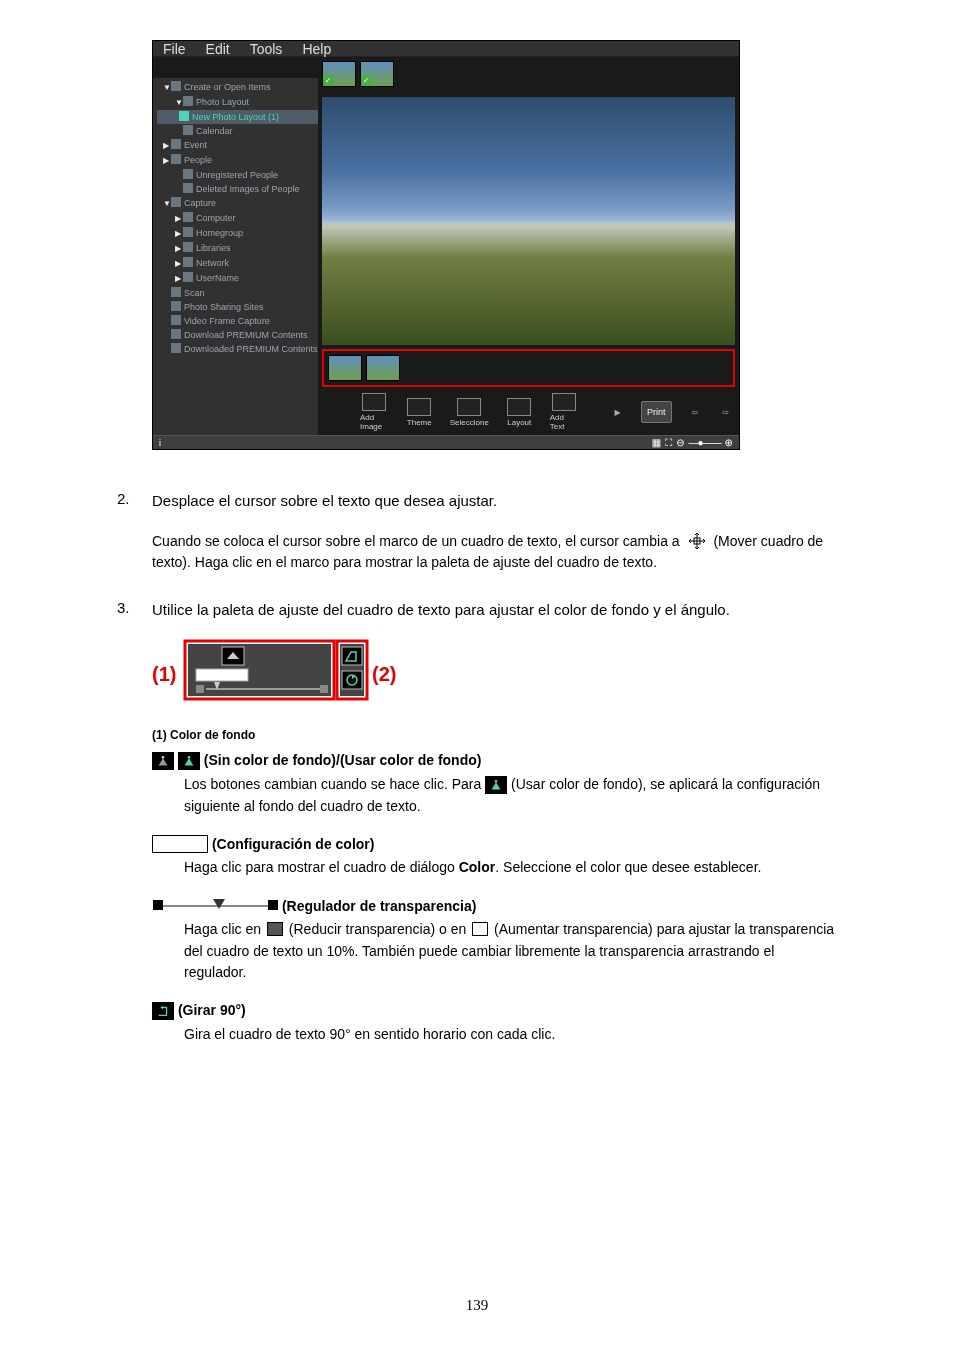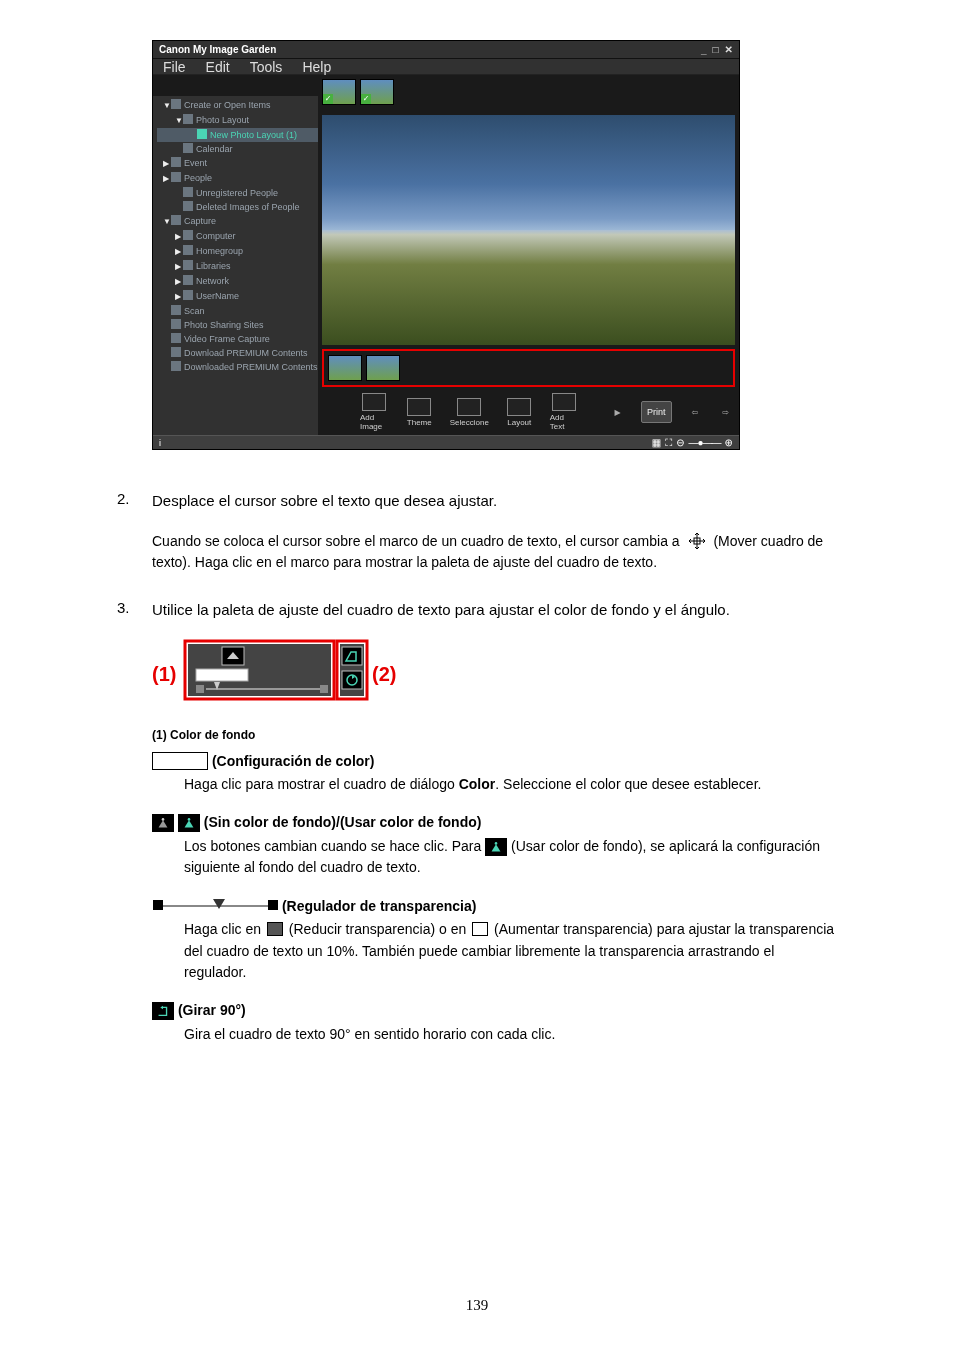--- a/index.html
+++ b/index.html
@@ -77,21 +77,21 @@
     font-size:9px;
     line-height:14px;
     padding:2px 0 0 4px;
     overflow:hidden;
     margin-top:21px;
   }
   .tree{list-style:none;margin:0;padding:0;}
   .tree li{white-space:nowrap;}
   .tree .lvl1{padding-left:6px;}
   .tree .lvl2{padding-left:18px;}
-  .tree .lvl3{padding-left:32px;}
+  .tree .lvl3{padding-left:14px;}
   .tree .sel{background:#4f5b66;color:#fff;}
   .tri{display:inline-block;width:6px;text-align:center;margin-right:2px;font-size:8px;color:#eee;}
   .ico{display:inline-block;width:10px;height:10px;margin-right:3px;vertical-align:-1px;}
   .content-area{
     flex:1;
     background:var(--app-black);
     display:flex;
     flex-direction:column;
     min-width:0;
   }
@@ -186,27 +186,20 @@
     font-family:"Times New Roman",serif;
     font-size:15px;
   }
 </style>
 </head>
 <body>
 
 <div class="page">
 
   <div class="app-window">
-    <div class="titlebar">
-      <span>Canon My Image Garden</span>
-      <span class="titlebar-spacer"></span>
-      <span class="titlebar-btn">_</span>
-      <span class="titlebar-btn">□</span>
-      <span class="titlebar-btn">✕</span>
-    </div>
     <div class="menubar">
       <span>File</span>
       <span>Edit</span>
       <span>Tools</span>
       <span>Help</span>
     </div>
     <div class="app-body">
       <nav class="sidebar">
         <ul class="tree" id="tree">
             <li class="lvl1"><span class="tri">▼</span><span class="ico" style="background: rgb(107, 118, 128);"></span><span>Create or Open Items</span></li>
@@ -340,28 +333,20 @@
           <rect x="190" y="32" width="20" height="18" fill="#000" stroke="#bbb"></rect>
           <circle cx="200" cy="41" r="5" fill="none" stroke="#4bd5b5" stroke-width="1.5"></circle>
           <path d="M200 36 l3 2 l-3 2 z" fill="#4bd5b5"></path>
           <text x="220" y="42" fill="#e60000" font-family="Arial" font-weight="bold" font-size="20">(2)</text>
         </svg>
       </div>
 
       <div class="heading-4">(1) Color de fondo</div>
 
       <div class="sub-block">
-        <span class="color-swatch"></span>
-        <span class="sub-head"> (Configuración de color)</span>
-        <div class="sub-desc">
-          <span>Haga clic para mostrar el cuadro de diálogo </span><b>Color</b><span>. Seleccione el color que desee establecer.</span>
-        </div>
-      </div>
-
-      <div class="sub-block">
         <span class="solid-icon">
           <svg viewBox="0 0 22 18" style="width:100%;height:100%;">
               <rect width="22" height="18" fill="#000"></rect>
               <path d="M6 14 l5-8 l5 8 z" fill="#999"></path>
               <circle cx="11" cy="5" r="1.5" fill="#ccc"></circle>
             </svg>
         </span>
         <span class="solid-icon">
           <svg viewBox="0 0 22 18" style="width:100%;height:100%;">
               <rect width="22" height="18" fill="#000"></rect>
@@ -377,20 +362,28 @@
                 <rect width="22" height="18" fill="#000"></rect>
                 <path d="M6 14 l5-8 l5 8 z" fill="#4bd5b5"></path>
                 <circle cx="11" cy="5" r="1.5" fill="#4bd5b5"></circle>
               </svg>
           </span>
           <span> (Usar color de fondo), se aplicará la configuración siguiente al fondo del cuadro de texto.</span>
         </div>
       </div>
 
       <div class="sub-block">
+        <span class="color-swatch"></span>
+        <span class="sub-head"> (Configuración de color)</span>
+        <div class="sub-desc">
+          <span>Haga clic para mostrar el cuadro de diálogo </span><b>Color</b><span>. Seleccione el color que desee establecer.</span>
+        </div>
+      </div>
+
+      <div class="sub-block">
         <span class="slider-img">
           <span class="slider-end left"></span>
           <span class="slider-track"></span>
           <span class="slider-knob"></span>
           <span class="slider-end right"></span>
         </span>
         <span class="sub-head"> (Regulador de transparencia)</span>
         <div class="sub-desc">
           <span>Haga clic en </span>
           <span class="inl-sq dark"></span>

